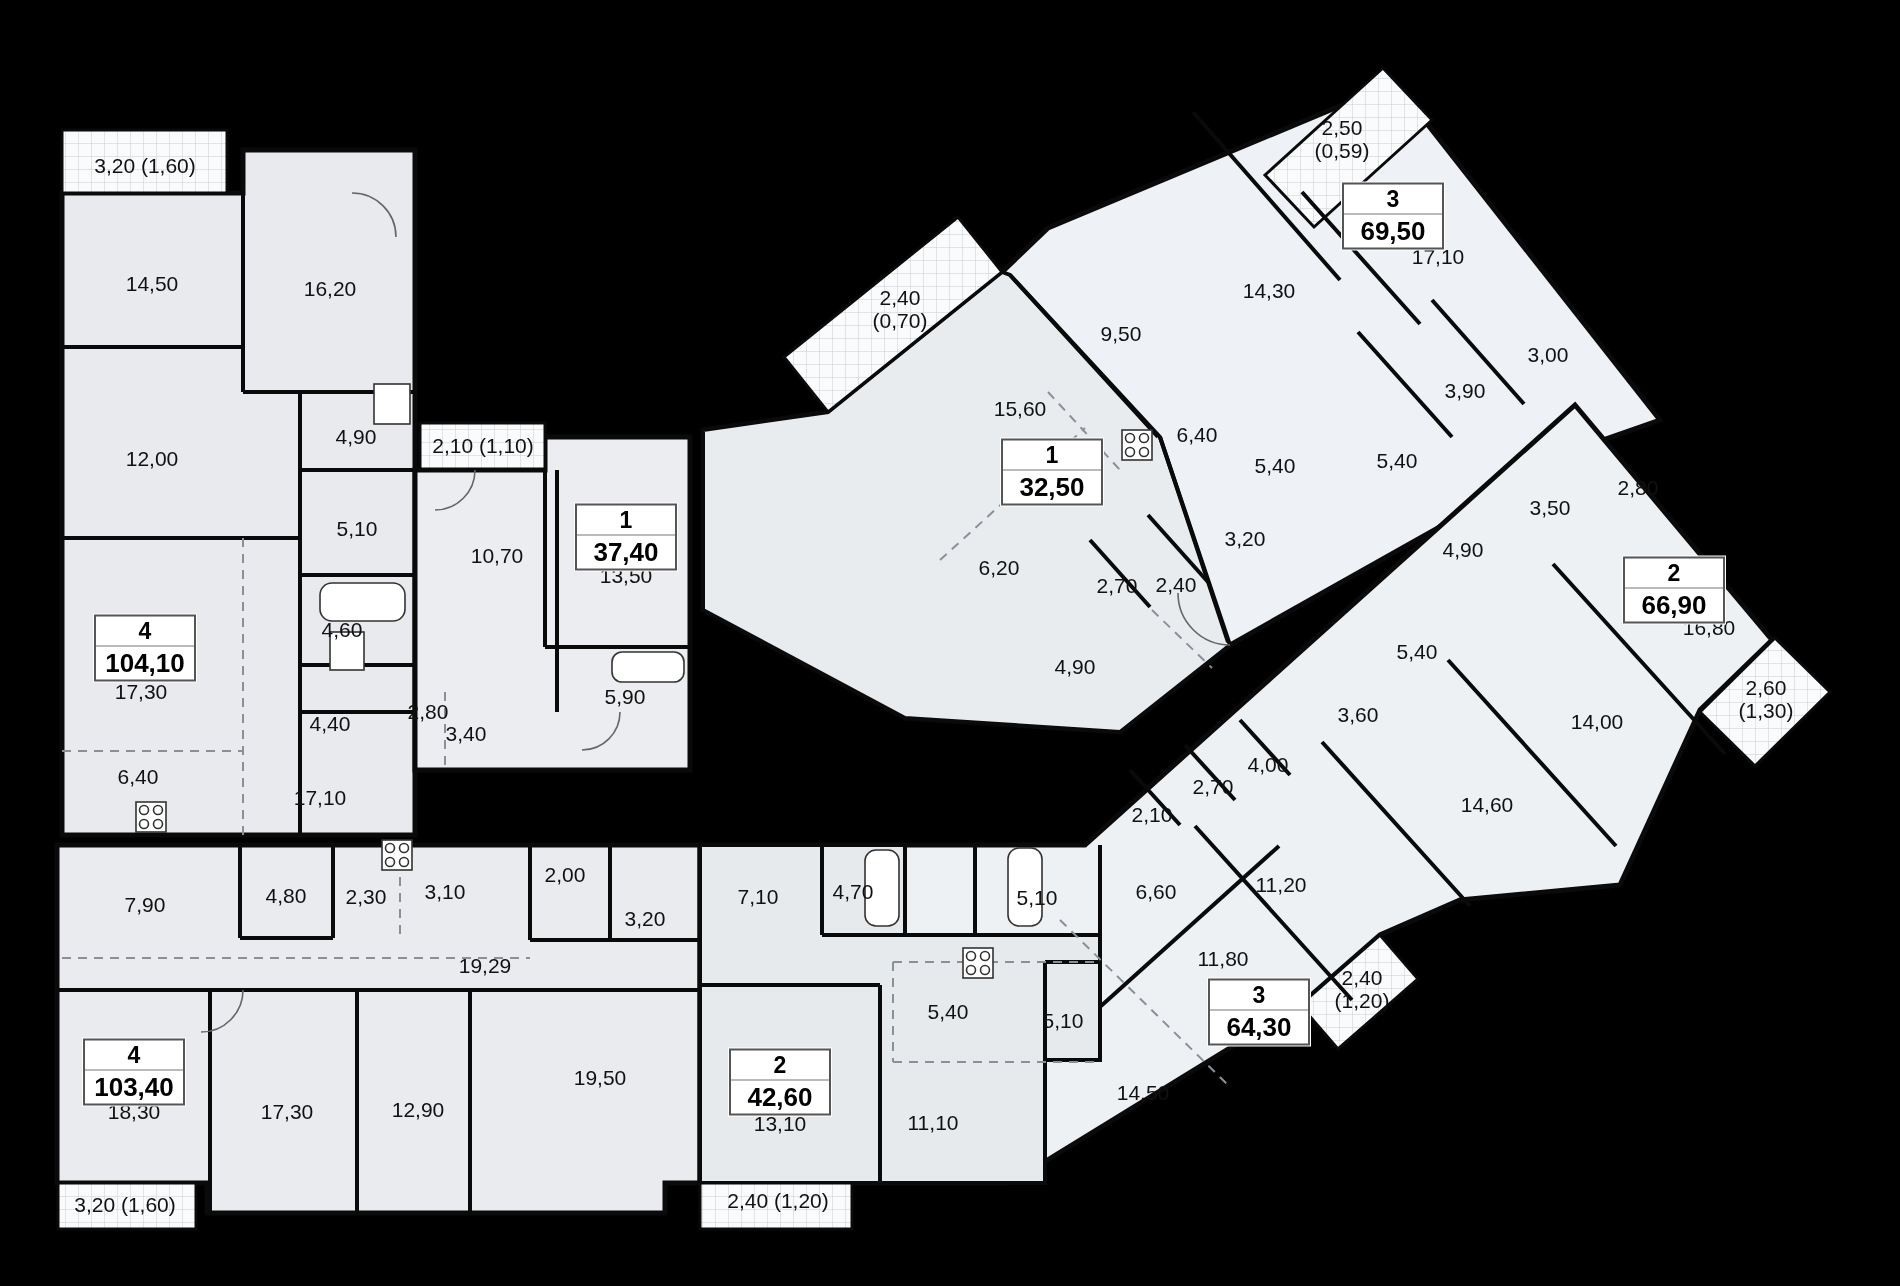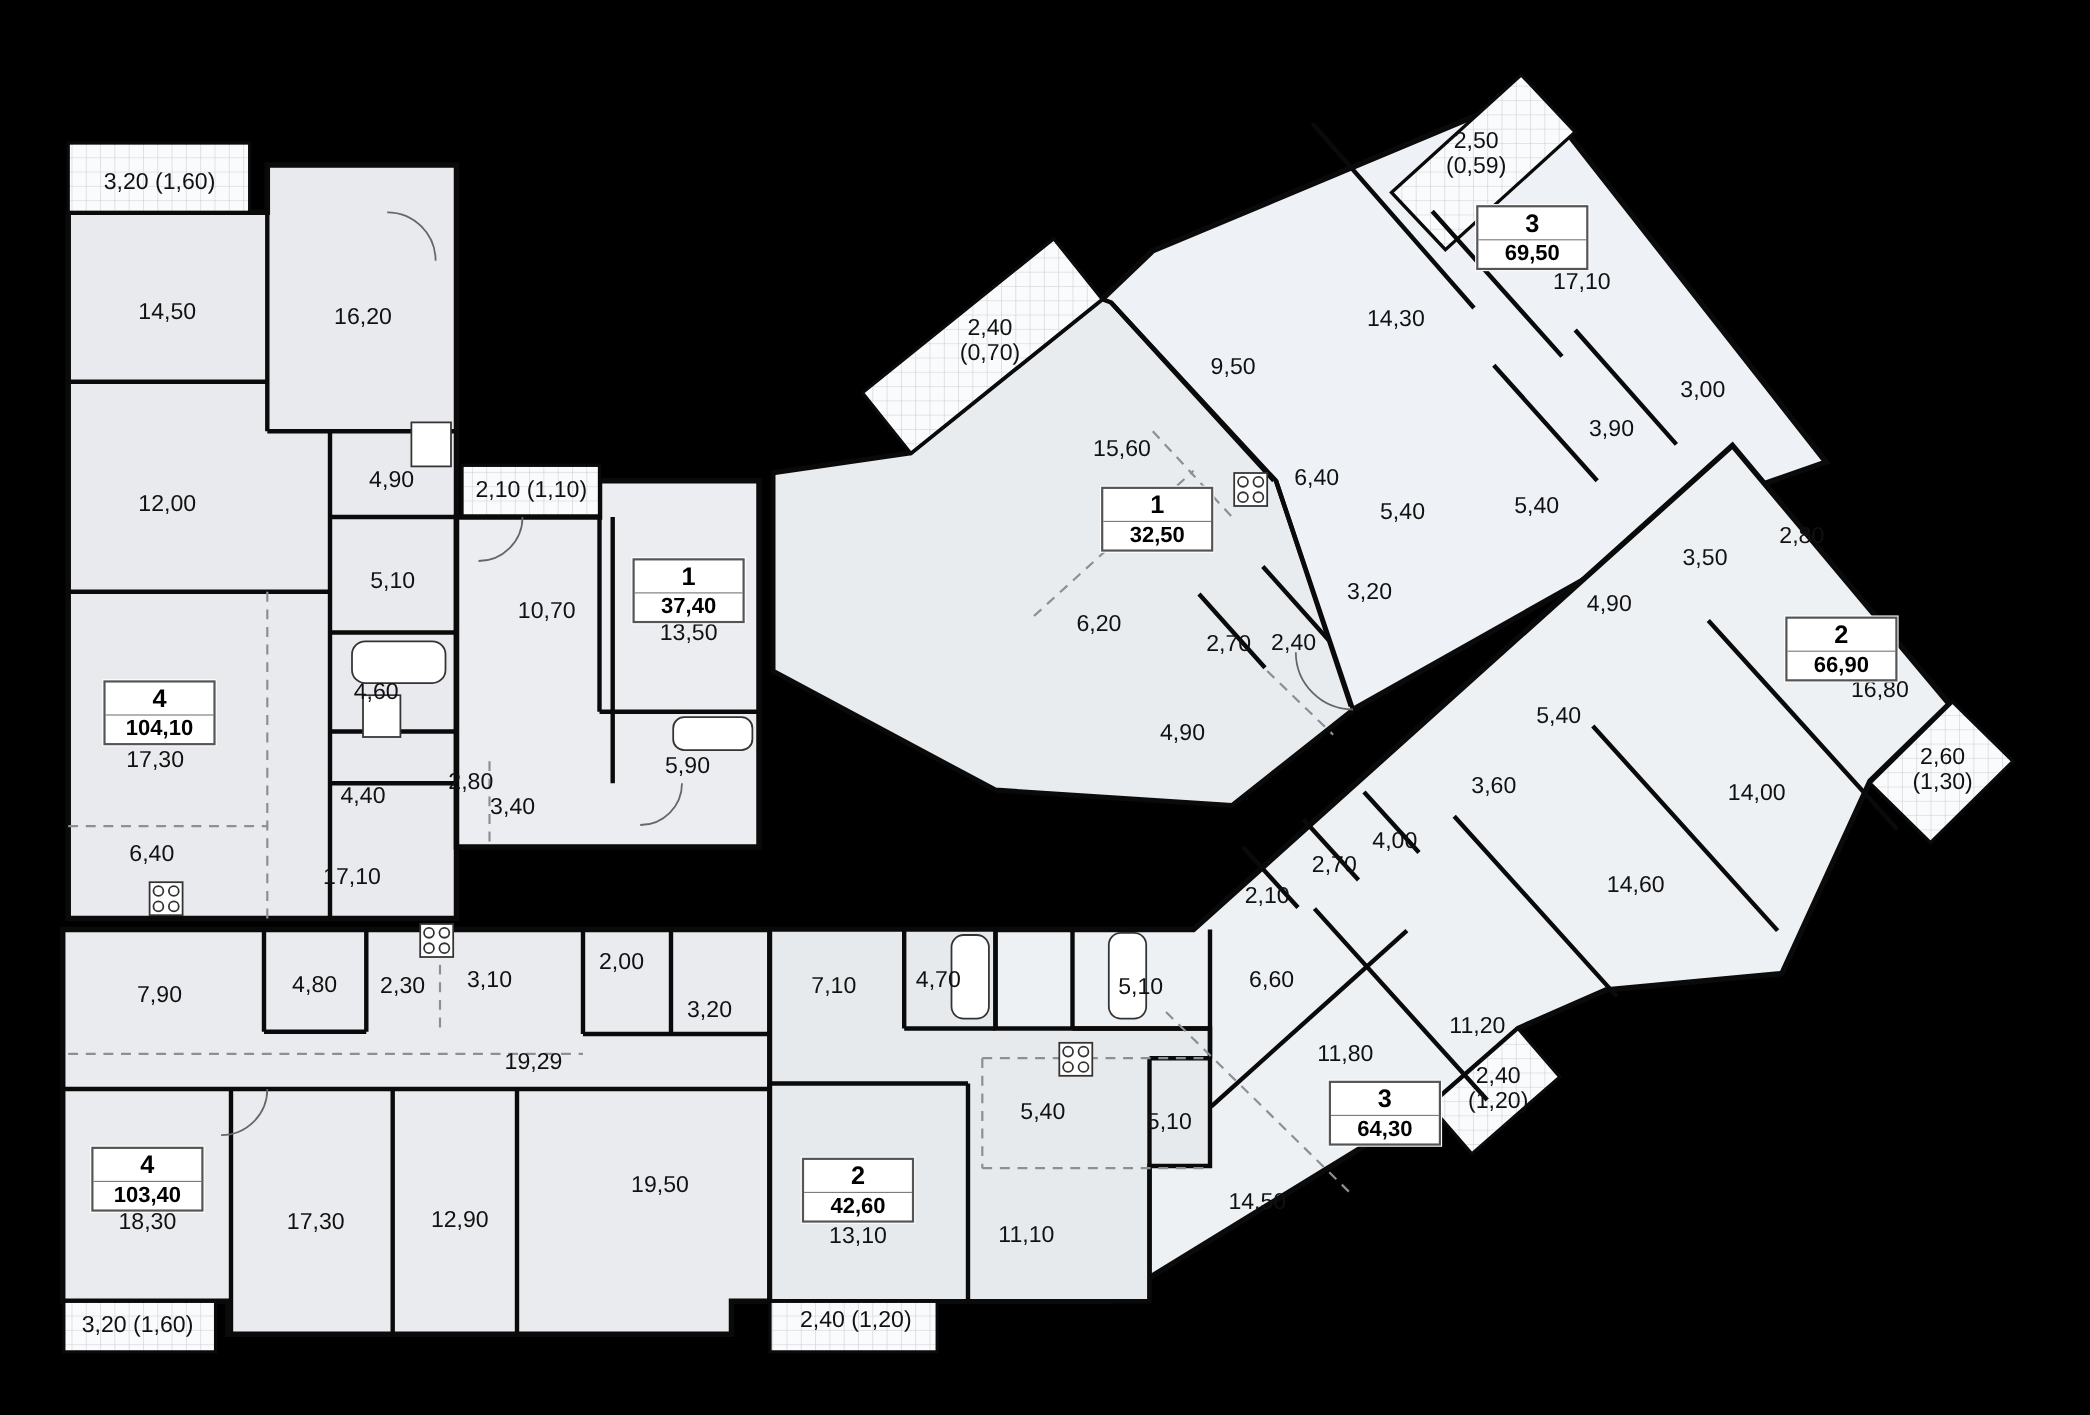--- a/index.html
+++ b/index.html
@@ -6,21 +6,21 @@
   #stage{position:relative;width:1900px;height:1286px;background:#000;overflow:hidden;
          font-family:"Liberation Sans", sans-serif;}
   #plan-svg{position:absolute;left:0;top:0;}
   #labels{position:absolute;left:0;top:0;width:1900px;height:1286px;pointer-events:none;}
   .room-label{position:absolute;transform:translate(-50%,-50%);font-size:21px;color:#111;
               white-space:pre-line;text-align:center;line-height:1.08;}
   .apt-box{position:absolute;transform:translate(-50%,-50%);width:98px;background:#fff;
            border:2px solid #555;box-shadow:0 0 0 1px #fff;}
   .apt-box .num{display:block;text-align:center;font-weight:bold;font-size:23px;color:#000;
                 border-bottom:1px solid #777;padding:1px 0;}
-  .apt-box .area{display:block;text-align:center;font-weight:bold;font-size:20px;color:#000;
+  .apt-box .area{display:block;text-align:center;font-weight:bold;font-size:26px;color:#000;
                  padding:1px 0;}
 </style>
 </head>
 <body>
 
 <div id="stage">
   <svg id="plan-svg" width="1900" height="1286" viewBox="0 0 1900 1286">
     <defs>
       <pattern id="bal" width="13" height="13" patternUnits="userSpaceOnUse">
         <rect width="13" height="13" fill="#fafbfc"></rect>
@@ -187,21 +187,21 @@
       <div class="room-label" style="left: 1358px; top: 693px; margin-top: 22px;">3,60</div>
       <div class="room-label" style="left: 1597px; top: 722px;">14,00</div>
       <div class="room-label" style="left: 1487px; top: 805px;">14,60</div>
       <div class="room-label" style="left: 1766px; top: 700px;">2,60
 (1,30)</div>
       <div class="room-label" style="left: 1152px; top: 815px;">2,10</div>
       <div class="room-label" style="left: 1213px; top: 787px;">2,70</div>
       <div class="room-label" style="left: 1268px; top: 765px;">4,00</div>
       <div class="room-label" style="left: 1156px; top: 892px;">6,60</div>
       <div class="room-label" style="left: 1223px; top: 959px;">11,80</div>
-      <div class="room-label" style="left: 1343px; top: 885px; margin-top: 48px;">11,20</div>
+      <div class="room-label" style="left: 1281px; top: 885px;">11,20</div>
       <div class="room-label" style="left: 1143px; top: 1093px;">14,50</div>
       <div class="room-label" style="left: 1362px; top: 990px;">2,40
 (1,20)</div>
       <div class="apt-box" style="left: 145px; top: 648px;">
         <span class="num">4</span>
         <span class="area">104,10</span>
       </div>
       <div class="apt-box" style="left: 626px; top: 537px;">
         <span class="num">1</span>
         <span class="area">37,40</span>

